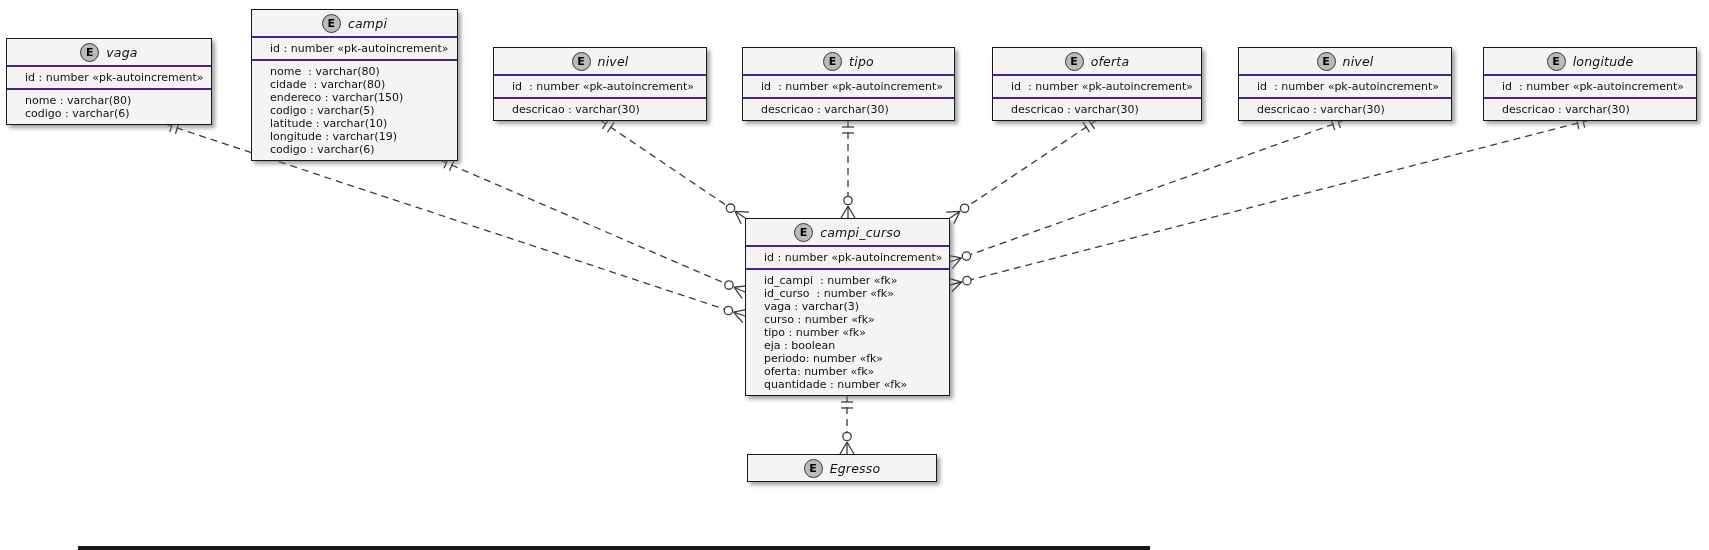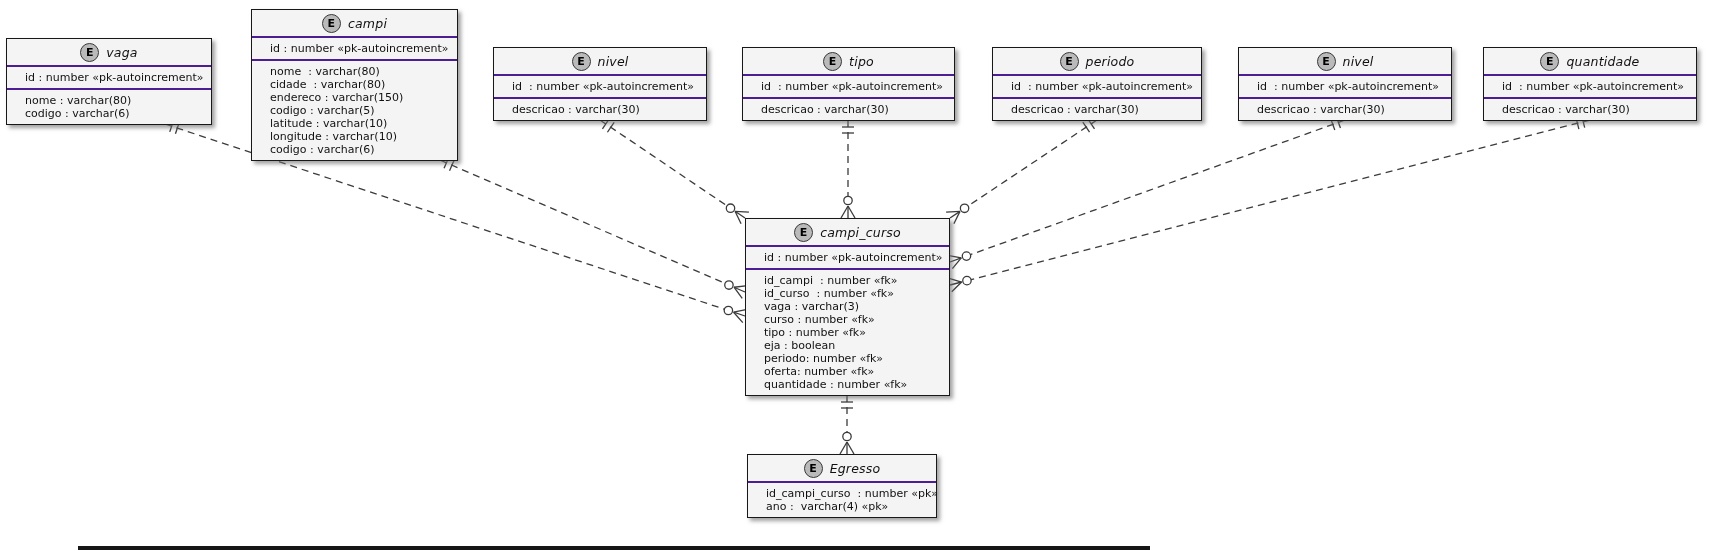--- a/index.html
+++ b/index.html
@@ -121,21 +121,21 @@
     <div class="body">
           <div class="sec">
             <div class="row">id : number «pk-autoincrement»</div>
           </div>
           <div class="sec">
             <div class="row">nome  : varchar(80)</div>
             <div class="row">cidade  : varchar(80)</div>
             <div class="row">endereco : varchar(150)</div>
             <div class="row">codigo : varchar(5)</div>
             <div class="row">latitude : varchar(10)</div>
-            <div class="row">longitude : varchar(10)</div>
+            <div class="row">longitude : varchar(19)</div>
             <div class="row">codigo : varchar(6)</div>
           </div>
         </div>
   </div>
       <div class="entity" style="left: 493px; top: 47px; width: 214px; background: rgb(244, 244, 244); border-color: rgb(24, 24, 24);">
     <div class="ehead">
       <span class="spot" style="background: rgb(186, 186, 186); border-color: rgb(56, 56, 56);">E</span>
       <span class="ename">nivel</span>
     </div>
     <div class="body">
@@ -157,21 +157,21 @@
             <div class="row">id  : number «pk-autoincrement»</div>
           </div>
           <div class="sec">
             <div class="row">descricao : varchar(30)</div>
           </div>
         </div>
   </div>
       <div class="entity" style="left: 992px; top: 47px; width: 210px; background: rgb(244, 244, 244); border-color: rgb(24, 24, 24);">
     <div class="ehead">
       <span class="spot" style="background: rgb(186, 186, 186); border-color: rgb(56, 56, 56);">E</span>
-      <span class="ename">periodo</span>
+      <span class="ename">oferta</span>
     </div>
     <div class="body">
           <div class="sec">
             <div class="row">id  : number «pk-autoincrement»</div>
           </div>
           <div class="sec">
             <div class="row">descricao : varchar(30)</div>
           </div>
         </div>
   </div>
@@ -185,21 +185,21 @@
             <div class="row">id  : number «pk-autoincrement»</div>
           </div>
           <div class="sec">
             <div class="row">descricao : varchar(30)</div>
           </div>
         </div>
   </div>
       <div class="entity" style="left: 1483px; top: 47px; width: 214px; background: rgb(244, 244, 244); border-color: rgb(24, 24, 24);">
     <div class="ehead">
       <span class="spot" style="background: rgb(186, 186, 186); border-color: rgb(56, 56, 56);">E</span>
-      <span class="ename">quantidade</span>
+      <span class="ename">longitude</span>
     </div>
     <div class="body">
           <div class="sec">
             <div class="row">id  : number «pk-autoincrement»</div>
           </div>
           <div class="sec">
             <div class="row">descricao : varchar(30)</div>
           </div>
         </div>
   </div>
@@ -224,21 +224,17 @@
             <div class="row">quantidade : number «fk»</div>
           </div>
         </div>
   </div>
       <div class="entity" style="left: 747px; top: 454px; width: 190px; background: rgb(244, 244, 244); border-color: rgb(24, 24, 24);">
     <div class="ehead">
       <span class="spot" style="background: rgb(186, 186, 186); border-color: rgb(56, 56, 56);">E</span>
       <span class="ename">Egresso</span>
     </div>
     <div class="body">
-          <div class="sec">
-            <div class="row">id_campi_curso  : number «pk»</div>
-            <div class="row">ano :  varchar(4) «pk»</div>
-          </div>
         </div>
   </div>
     </div>
   <div id="bottom-bar"></div>
 </div>
 
 </body></html>

